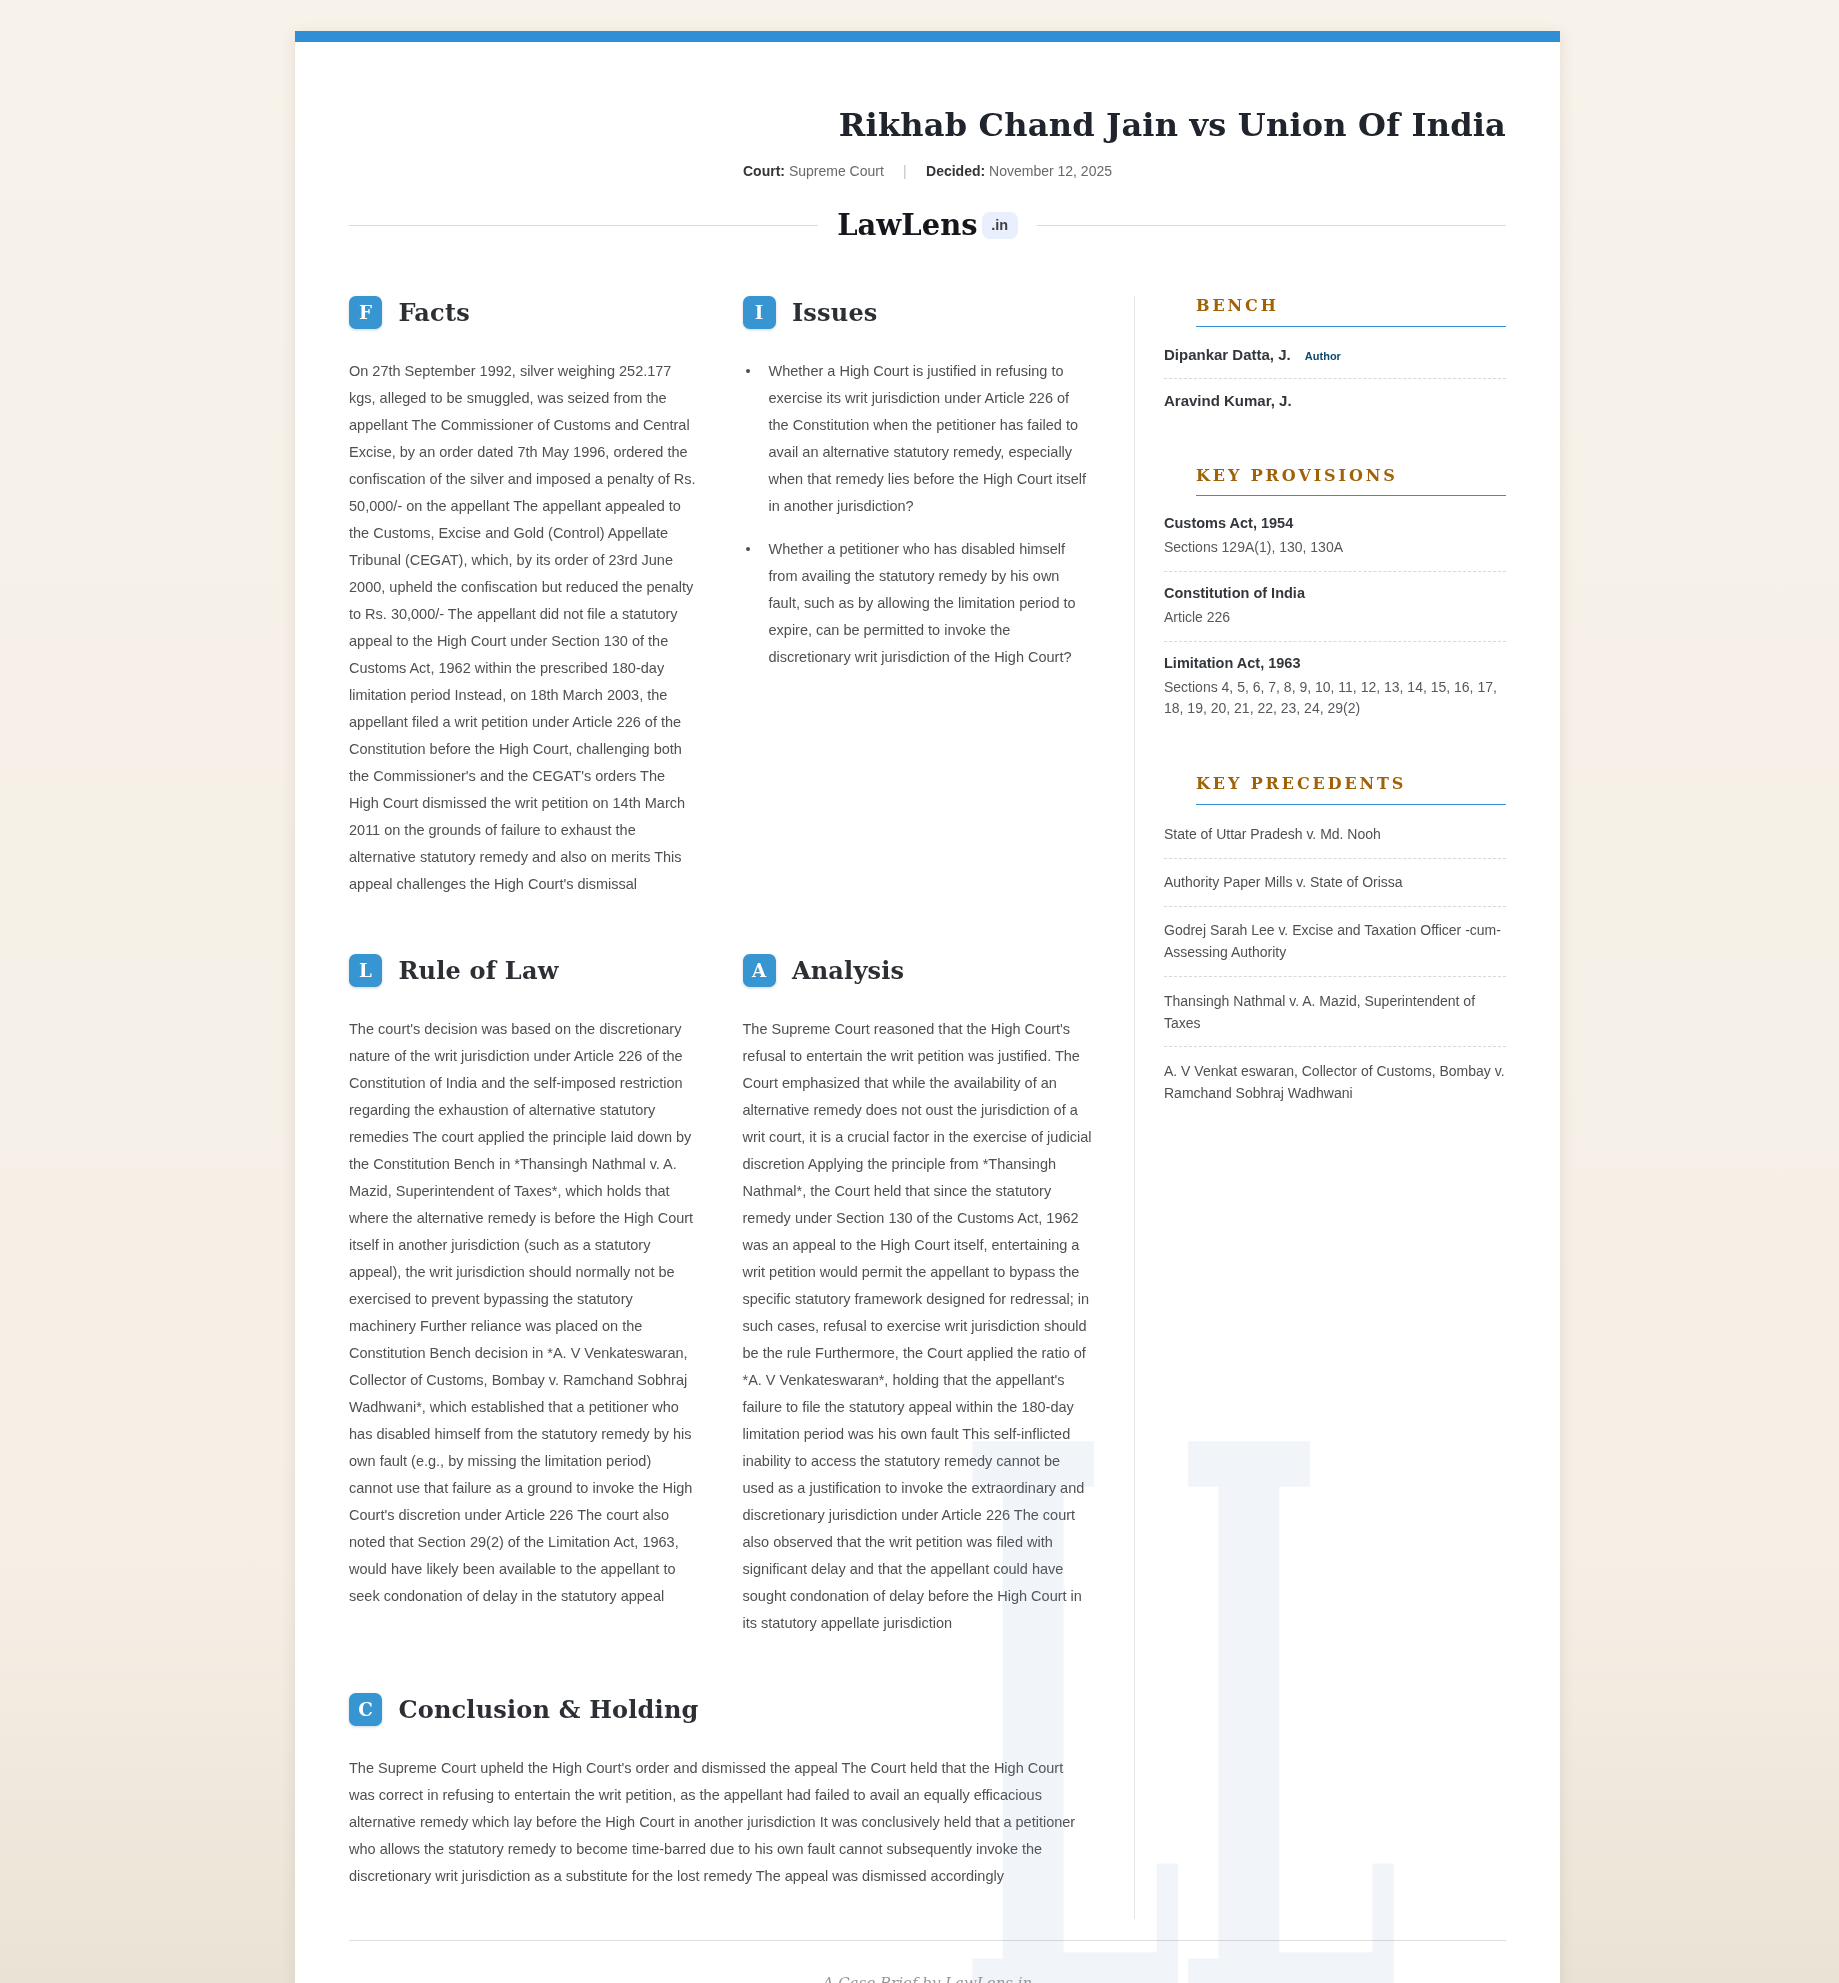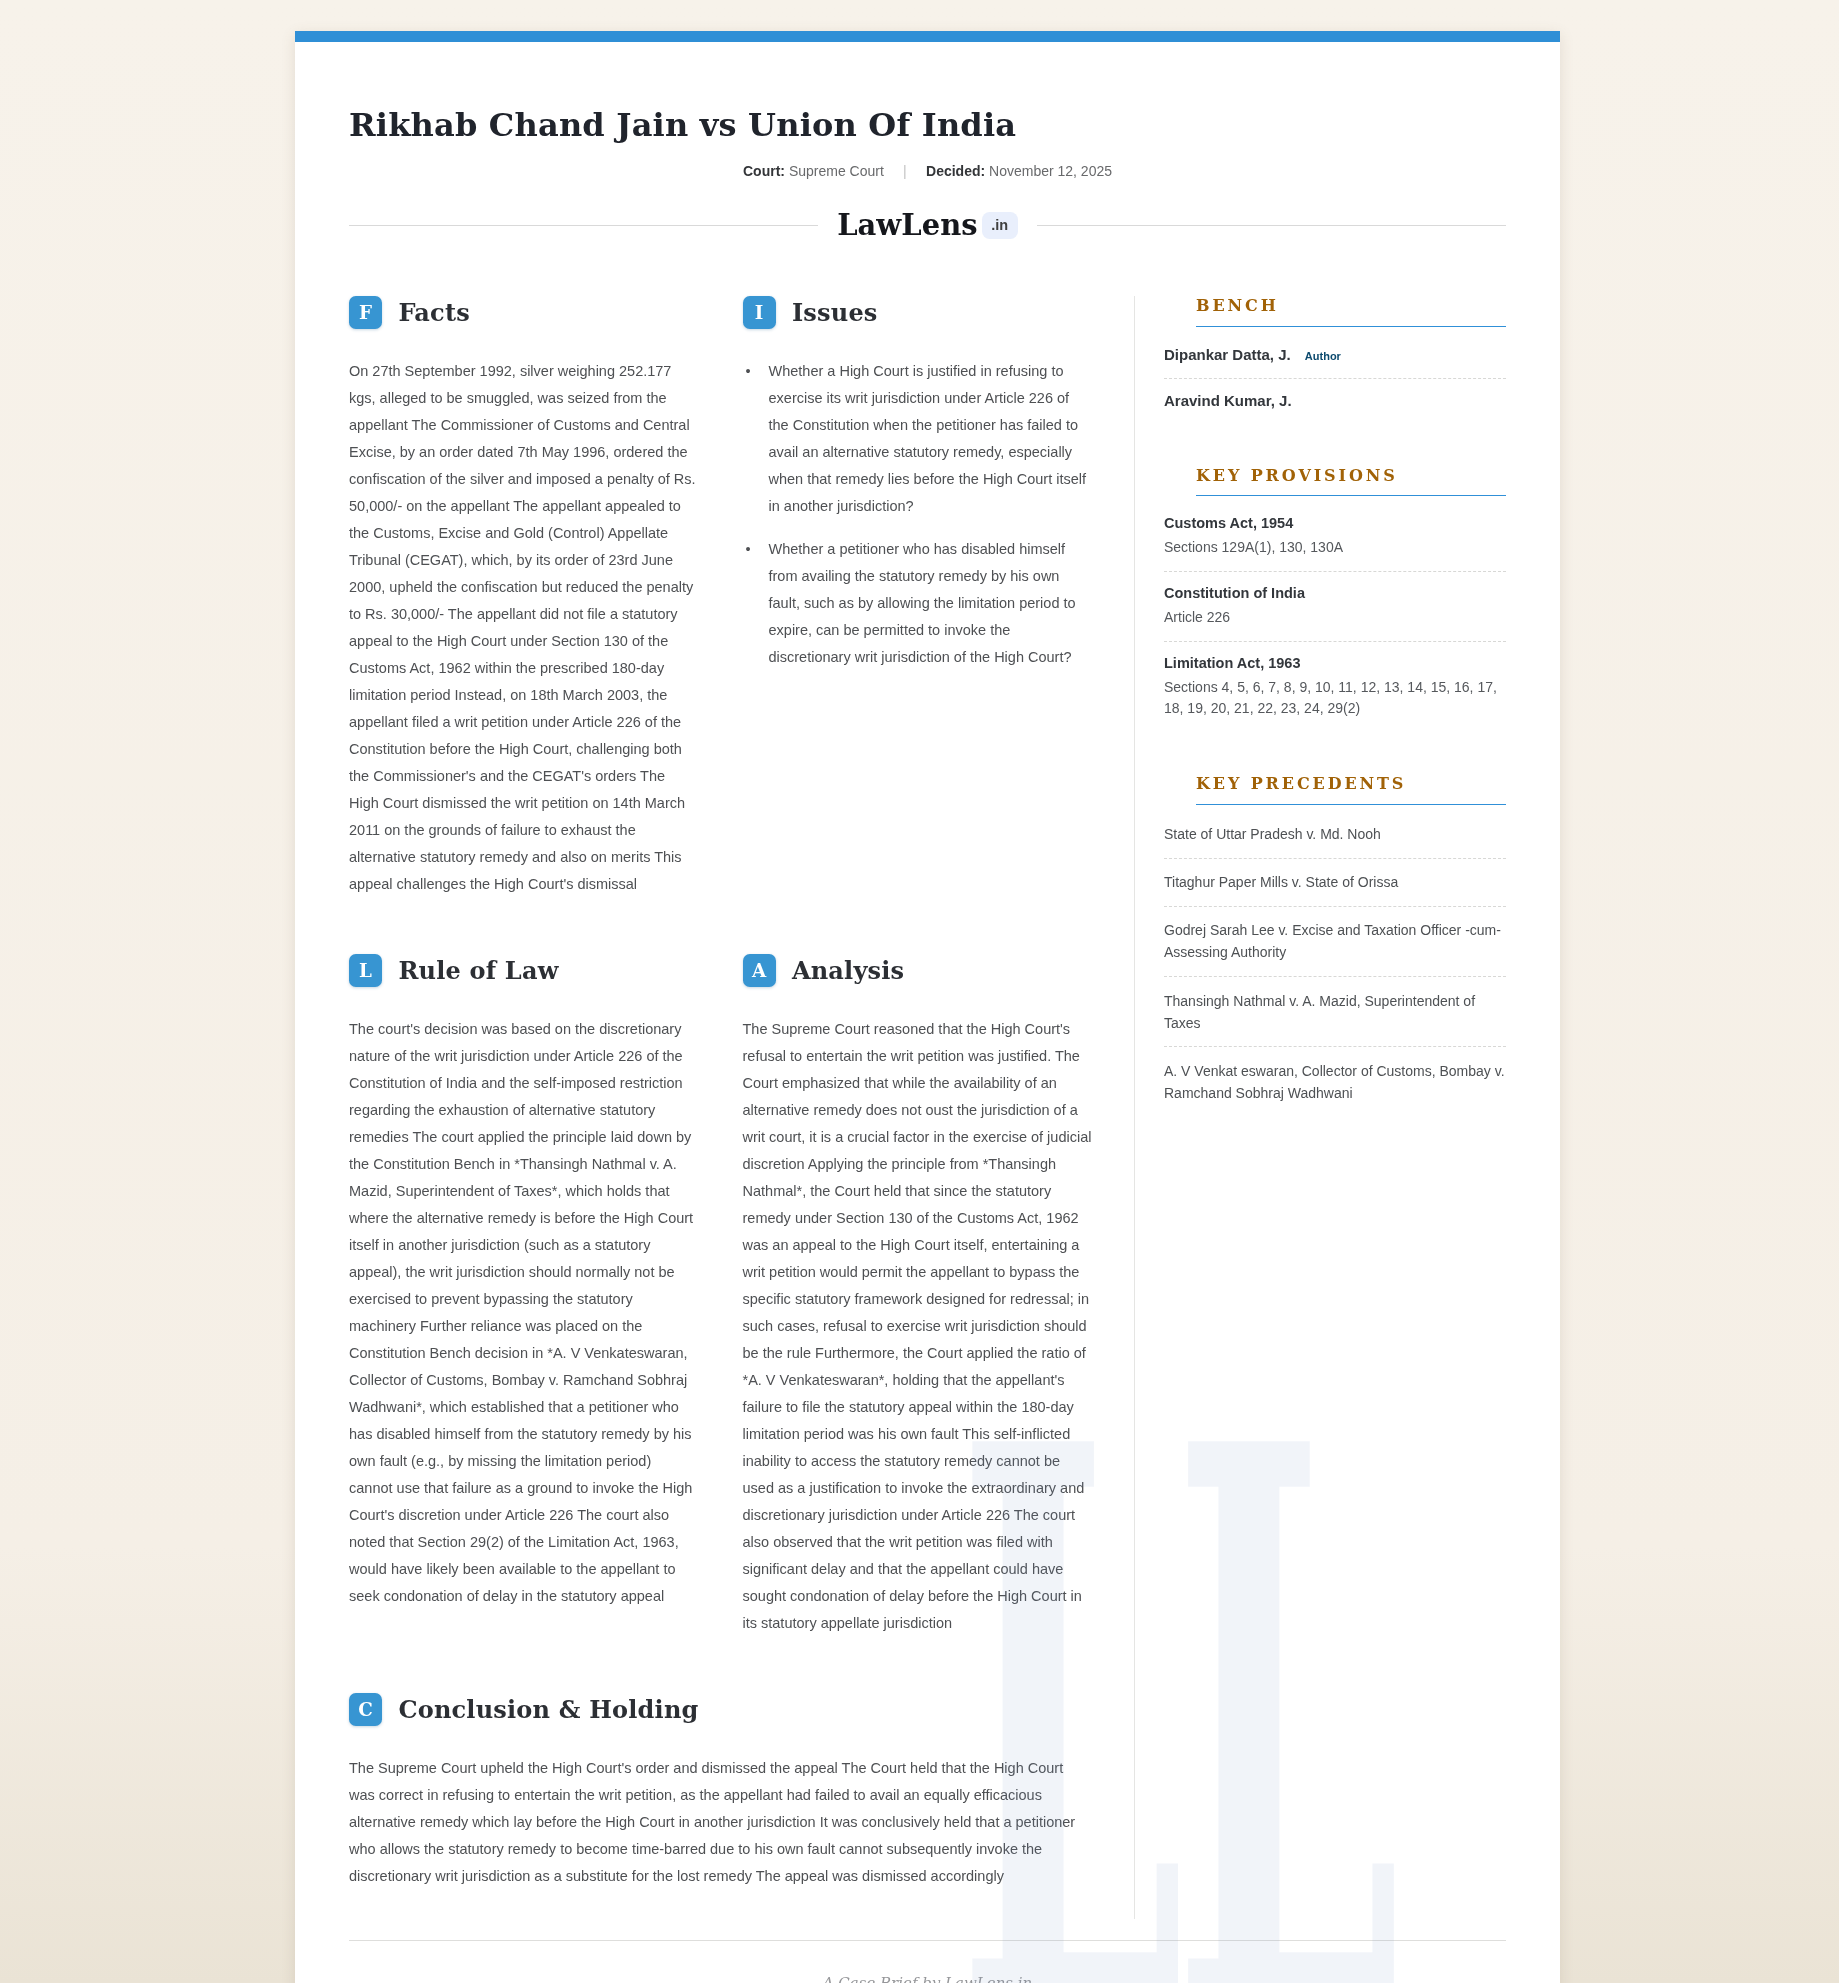--- a/index.html
+++ b/index.html
@@ -21,21 +21,21 @@
     border-top: 11.6px solid #2f8fd6;
     box-shadow: 0 2.9px 13.5px rgba(110, 95, 65, 0.14);
     padding: 39px 54px 48px 54px;
   }
   
   .doc-title {
     font-family: "DejaVu Serif", "Liberation Serif", serif;
     font-weight: 700;
     font-size: 32px;
     color: #20242c;
-    text-align: left;
+    text-align: right;
     margin-top: 25px;
     letter-spacing: 0.2px;
   }
   .meta-line {
     text-align: center;
     margin-top: 19.3px;
     font-size: 14px;
     color: #68696b;
   }
   .meta-line .lbl { font-weight: 700; color: #333538; }
@@ -304,21 +304,21 @@
               </li>
             </ul>
         </div>
 
         <div class="side-group">
           <h3 class="side-title">KEY PRECEDENTS</h3>
           <ul class="side-list">
 
               <li class="prec-item">State of Uttar Pradesh v. Md. Nooh</li>
 
-              <li class="prec-item">Titaghur Paper Mills v. State of Orissa</li>
+              <li class="prec-item">Authority Paper Mills v. State of Orissa</li>
 
               <li class="prec-item">Godrej Sarah Lee v. Excise and Taxation Officer -cum- Assessing Authority</li>
 
               <li class="prec-item">Thansingh Nathmal v. A. Mazid, Superintendent of Taxes</li>
 
               <li class="prec-item">A. V Venkat eswaran, Collector of Customs, Bombay v. Ramchand Sobhraj Wadhwani</li>
             </ul>
         </div>
 
       </div>

